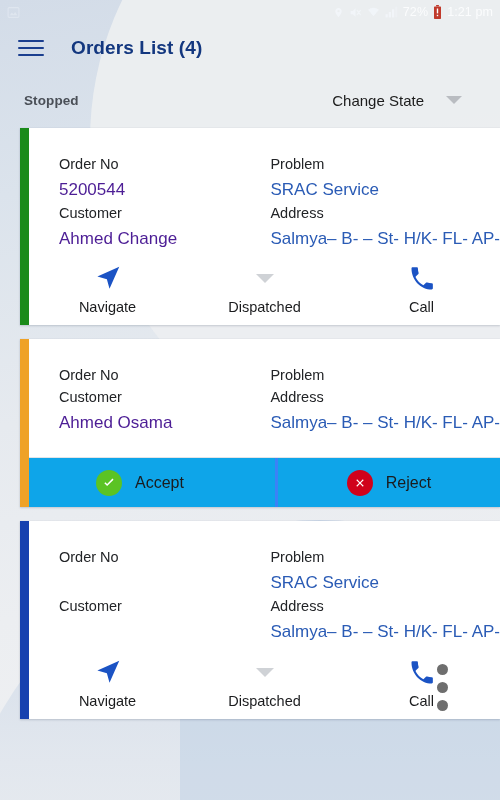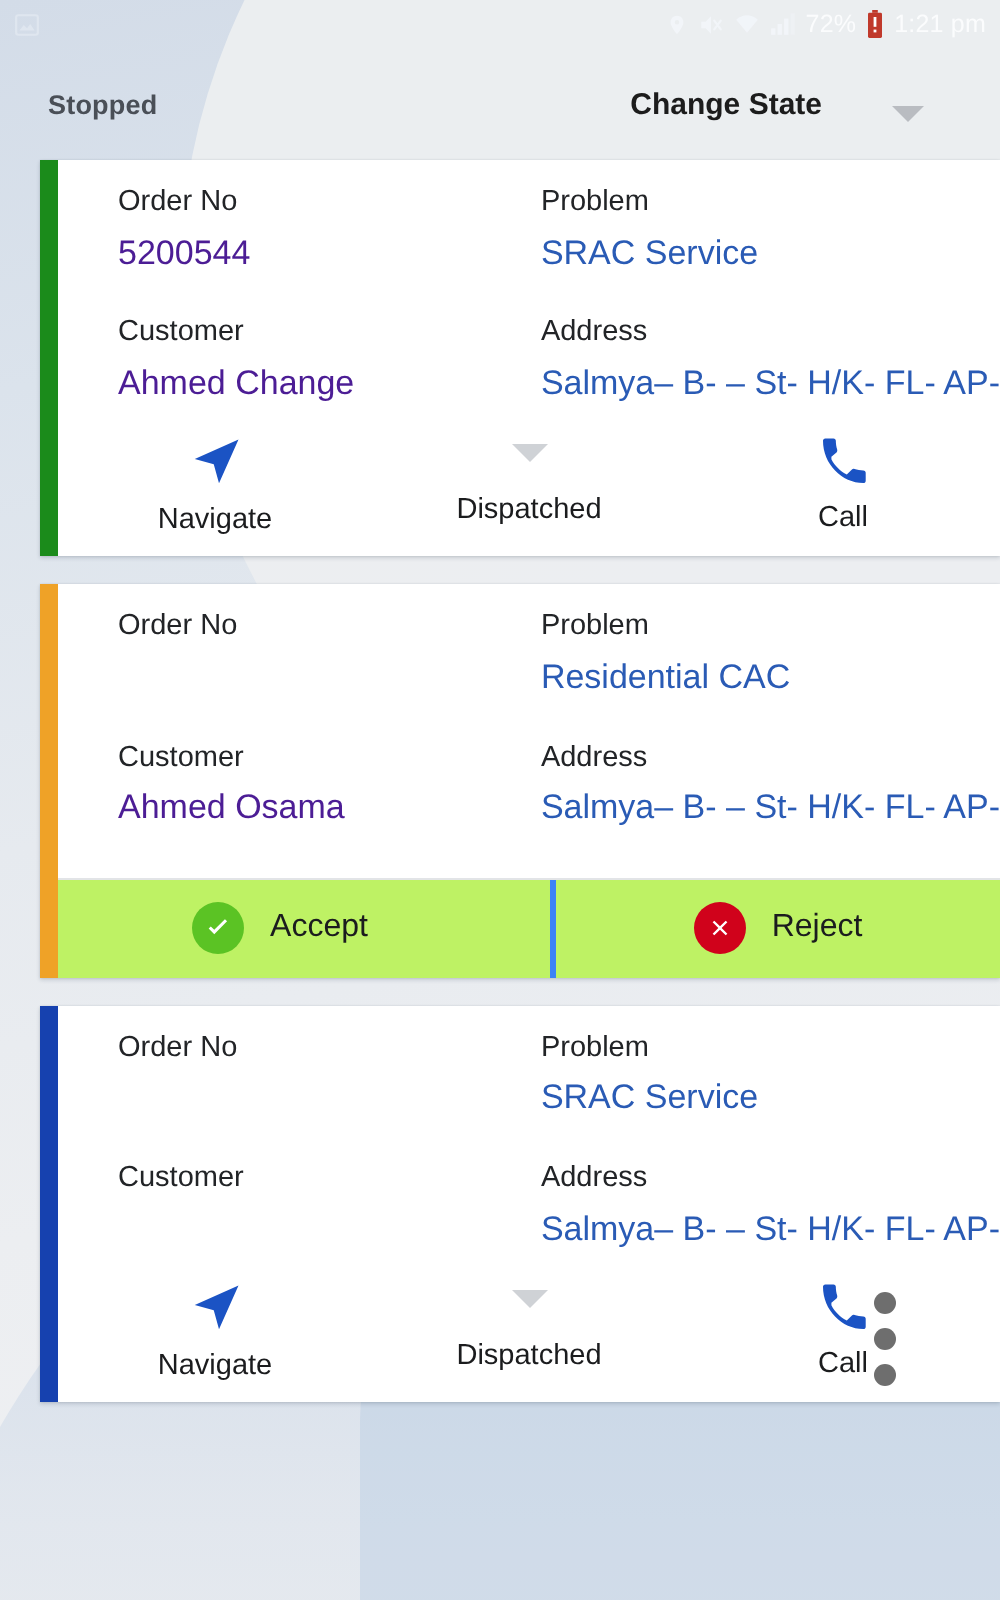--- a/index.html
+++ b/index.html
@@ -83,21 +83,21 @@
     position:relative;
     height:56px;
     display:flex; align-items:center;
     padding:0 38px 0 24px;
   }
   .state-label{
     font-size:13.5px; font-weight:700; color:#4a4f57; letter-spacing:.1px;
   }
   .spacer{ flex:1; }
   .change-state{
-    display:flex; align-items:flex-end; gap:35px; cursor:pointer;font-weight:bold;
+    display:flex; align-items:center; gap:22px; cursor:pointer;
   }
   .change-state .cs-text{ font-size:15px; color:#1c1c1c; }
   .caret{
     width:0;height:0;
     border-left:8px solid transparent;
     border-right:8px solid transparent;
     border-top:8px solid #b9bcc1;
   }
 
   
@@ -108,36 +108,36 @@
     background:#ffffff;
     margin-bottom:14px;
     box-shadow:0 1px 2px rgba(20,35,60,.17), 0 0 1px rgba(20,35,60,.10);
   }
   .stripe{ width:9px; flex:0 0 9px; }
   .card-body{ flex:1; min-width:0; }
 
   .grid{
     display:grid;
     grid-template-columns:1fr 1fr;
-    padding:12px 0 0 30px;
-    row-gap:18px;
+    padding:27px 0 0 30px;
+    row-gap:2px;
   }
   .field-label{
     font-size:14.5px; color:#222427; line-height:1.35;
   }
   .field-value{
     font-size:17px; color:#4c1d95; line-height:1.45; margin-top:3px;
     white-space:nowrap;
   }
   .fld-problem .field-value,
   .fld-address .field-value{ color:#2a5bb5; }
 
   
   .actions{
-    display:flex; align-items:center;
+    display:flex; align-items:flex-end;
     padding:12px 0 10px 0;
     position:relative;
   }
   .action{
     flex:1;
     display:flex; flex-direction:column; align-items:center; gap:6px;
     cursor:pointer;
   }
   .action-label{ font-size:14.5px; color:#1b1c1e; }
   .nav-arrow svg{ display:block; }
@@ -152,21 +152,21 @@
   .kebab{
     position:absolute; right:52px; bottom:8px;
     display:flex; flex-direction:column; gap:7px; cursor:pointer;
   }
   .kebab i{ width:11px;height:11px;border-radius:50%;background:#6e6e6e;display:block; }
 
   
   .decide{
     display:flex;
     border-top:1px solid #e2e4e7;
-    background:#bef264;
+    background:#0ea5e9;
     height:50px;
     gap:24px;
   }
   .decide-btn{
     flex:1;
     display:flex; align-items:center; justify-content:center; gap:13px;
     cursor:pointer;
     font-size:16px; color:#1b1c1e;
   }
   .decide-btn + .decide-btn{ border-left:3px solid #3b82f6; }
@@ -228,20 +228,28 @@
           <rect x="4" y="0" width="4" height="2" fill="#c0392b"></rect>
           <rect x="1" y="2" width="10" height="18" rx="1" fill="#c0392b"></rect>
           <rect x="5" y="5" width="2" height="7" fill="#ffffff"></rect>
           <rect x="5" y="14" width="2" height="2" fill="#ffffff"></rect>
         </svg>
       </span>
       <span class="txt">1:21 pm</span>
     </div>
   </div>
 
+  <div class="appbar">
+    <div class="hamburger">
+      <i></i>
+        <i></i>
+        <i></i>
+    </div>
+    <div class="appbar-title">Orders List (4)</div>
+  </div>
 
   <div class="filterbar">
     <div class="state-label">Stopped</div>
     <div class="spacer"></div>
     <div class="change-state">
       <span class="cs-text">Change State</span>
       <span class="caret"></span>
     </div>
   </div>
 
@@ -296,21 +304,20 @@
 
     <div class="card">
       <div class="stripe" style="background:#efa227"></div>
       <div class="card-body">
         <div class="grid">
           <div class="fld">
             <div class="field-label">Order No</div>
           </div>
           <div class="fld fld-problem">
             <div class="field-label">Problem</div>
-            <div class="field-value">Residential CAC</div>
           </div>
           <div class="fld">
             <div class="field-label">Customer</div>
             <div class="field-value">Ahmed Osama</div>
           </div>
           <div class="fld fld-address">
             <div class="field-label">Address</div>
             <div class="field-value">Salmya– B- – St- H/K- FL- AP-</div>
           </div>
         </div>

